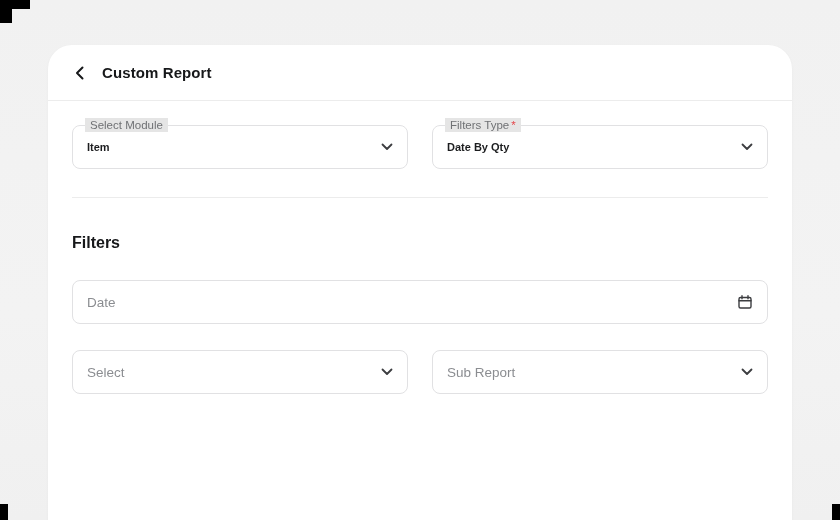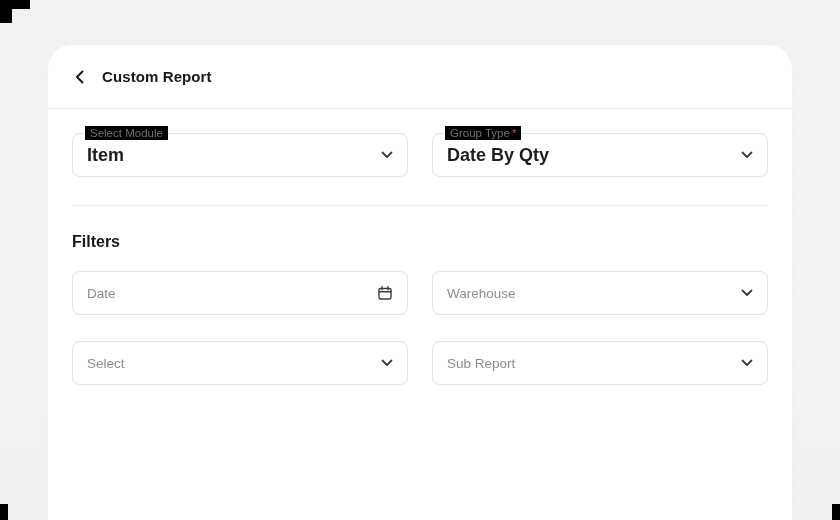--- a/index.html
+++ b/index.html
@@ -24,21 +24,21 @@
     position: absolute;
     left: 48px; right: 48px; top: 45px; bottom: 0;
     background: #ffffff;
     border-radius: 24px 24px 0 0;
     box-shadow: 0 1px 3px rgba(0,0,0,0.04);
     overflow: hidden;
   }
 
   .card-header {
     display: flex; align-items: center;
-    height: 64px;
+    height: 56px;
     padding: 0 24px;
     border-bottom: 1px solid #ececec;
   }
   .back-btn {
     width: 24px; height: 24px;
     display: flex; align-items: center; justify-content: flex-start;
     background: none; border: none; cursor: pointer; padding: 0;
   }
   .card-title {
     font-size: 15px; font-weight: 700; color: #17181a;
@@ -54,51 +54,51 @@
     flex: 1;
     height: 44px;
     border: 1px solid #e1e1e3;
     border-radius: 8px;
     background: #fff;
     display: flex; align-items: center;
     padding: 0 14px;
     cursor: pointer;
   }
   .field .value {
-    font-size: 18px; font-weight: 700; color: #1c1d1f;
+    font-size: 11px; font-weight: 700; color: #1c1d1f;
     flex: 1;
   }
   .field .placeholder {
     font-size: 13.5px; color: #8b8d91; flex: 1;
   }
   .float-label {
     position: absolute;
     top: -8px; left: 12px;
-    background: #000000;
+    background: #e5e5e5;
     padding: 0 5px;
     font-size: 11.5px;
     color: #6f7174;
     line-height: 14px;
     white-space: nowrap;
   }
   .required { color: #e5484d; margin-left: 2px; }
 
   .trail-icon { display: flex; align-items: center; margin-left: 8px; }
 
   .section-divider {
     border: none; border-top: 1px solid #ececec;
     margin: 28px 0 0 0;
   }
 
   .filters-heading {
     font-size: 16px; font-weight: 700; color: #17181a;
-    margin: 27px 0 0 0;
+    margin: 36px 0 0 0;
   }
 
-  .filters-grid { margin-top: 20px; display: flex; flex-direction: column; gap: 26px; }
+  .filters-grid { margin-top: 28px; display: flex; flex-direction: column; gap: 26px; }
 </style>
 </head>
 <body>
 
 <div class="corner tl-a"></div>
 <div class="corner tl-b"></div>
 <div class="corner bl"></div>
 <div class="corner br"></div>
 
 <div class="card">
@@ -125,21 +125,21 @@
         <span class="value">Item</span>
         <span class="trail-icon">
           <svg width="12" height="8" viewBox="0 0 12 8">
             <path d="M1.5 1.5L6 6l4.5-4.5" stroke="#3c3d40" stroke-width="1.8" fill="none" stroke-linecap="round" stroke-linejoin="round"></path>
           </svg>
         </span>
       </div>
 
       <div class="field">
         <span class="float-label">
-          <span>Group Type</span><span class="required">*</span>
+          <span>Filters Type</span><span class="required">*</span>
         </span>
         <span class="value">Date By Qty</span>
         <span class="trail-icon">
           <svg width="12" height="8" viewBox="0 0 12 8">
             <path d="M1.5 1.5L6 6l4.5-4.5" stroke="#3c3d40" stroke-width="1.8" fill="none" stroke-linecap="round" stroke-linejoin="round"></path>
           </svg>
         </span>
       </div>
 
     </div>
@@ -155,28 +155,20 @@
         <div class="field">
           <span class="placeholder">Date</span>
           <span class="trail-icon">
             <svg width="16" height="16" viewBox="0 0 16 16">
               <rect x="2" y="3.5" width="12" height="10.5" rx="1.5" stroke="#3c3d40" stroke-width="1.4" fill="none"></rect>
               <path d="M5 1.8v3M11 1.8v3M2 6.8h12" stroke="#3c3d40" stroke-width="1.4" stroke-linecap="round"></path>
             </svg>
           </span>
         </div>
 
-        <div class="field">
-          <span class="placeholder">Warehouse</span>
-          <span class="trail-icon">
-            <svg width="12" height="8" viewBox="0 0 12 8">
-              <path d="M1.5 1.5L6 6l4.5-4.5" stroke="#3c3d40" stroke-width="1.8" fill="none" stroke-linecap="round" stroke-linejoin="round"></path>
-            </svg>
-          </span>
-        </div>
 
       </div>
 
       <div class="row">
 
         <div class="field">
           <span class="placeholder">Select</span>
           <span class="trail-icon">
             <svg width="12" height="8" viewBox="0 0 12 8">
               <path d="M1.5 1.5L6 6l4.5-4.5" stroke="#3c3d40" stroke-width="1.8" fill="none" stroke-linecap="round" stroke-linejoin="round"></path>

